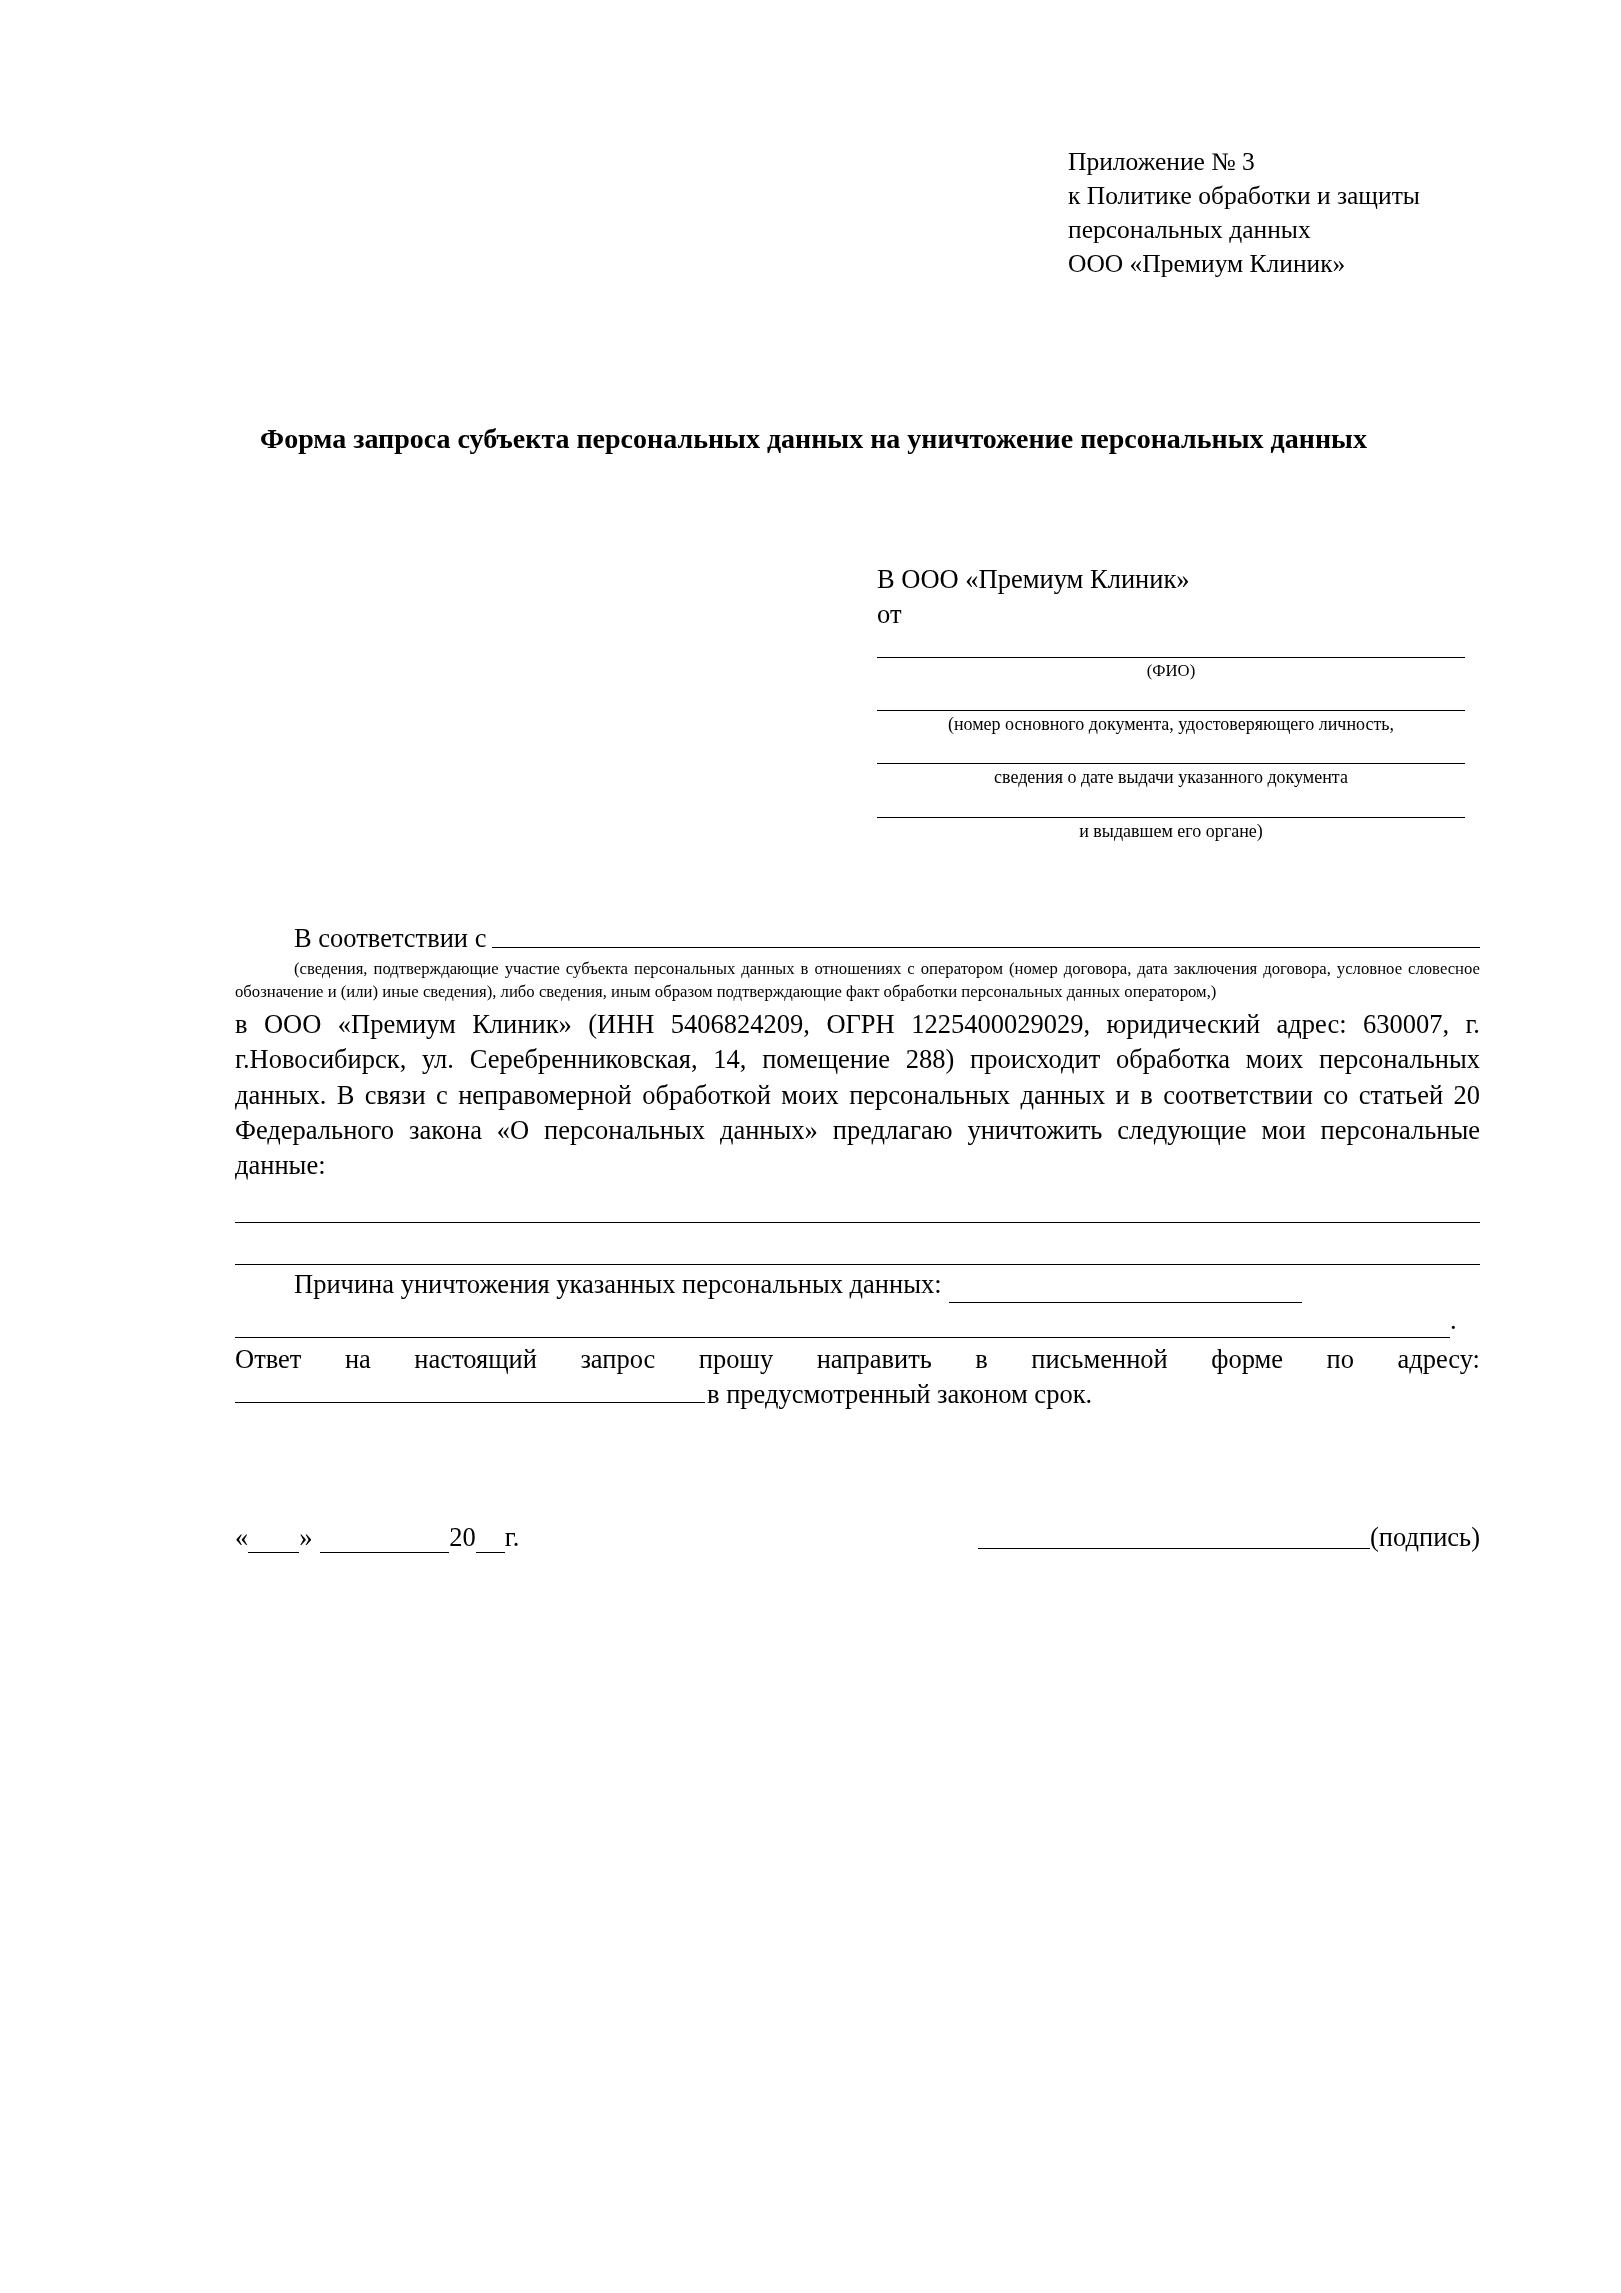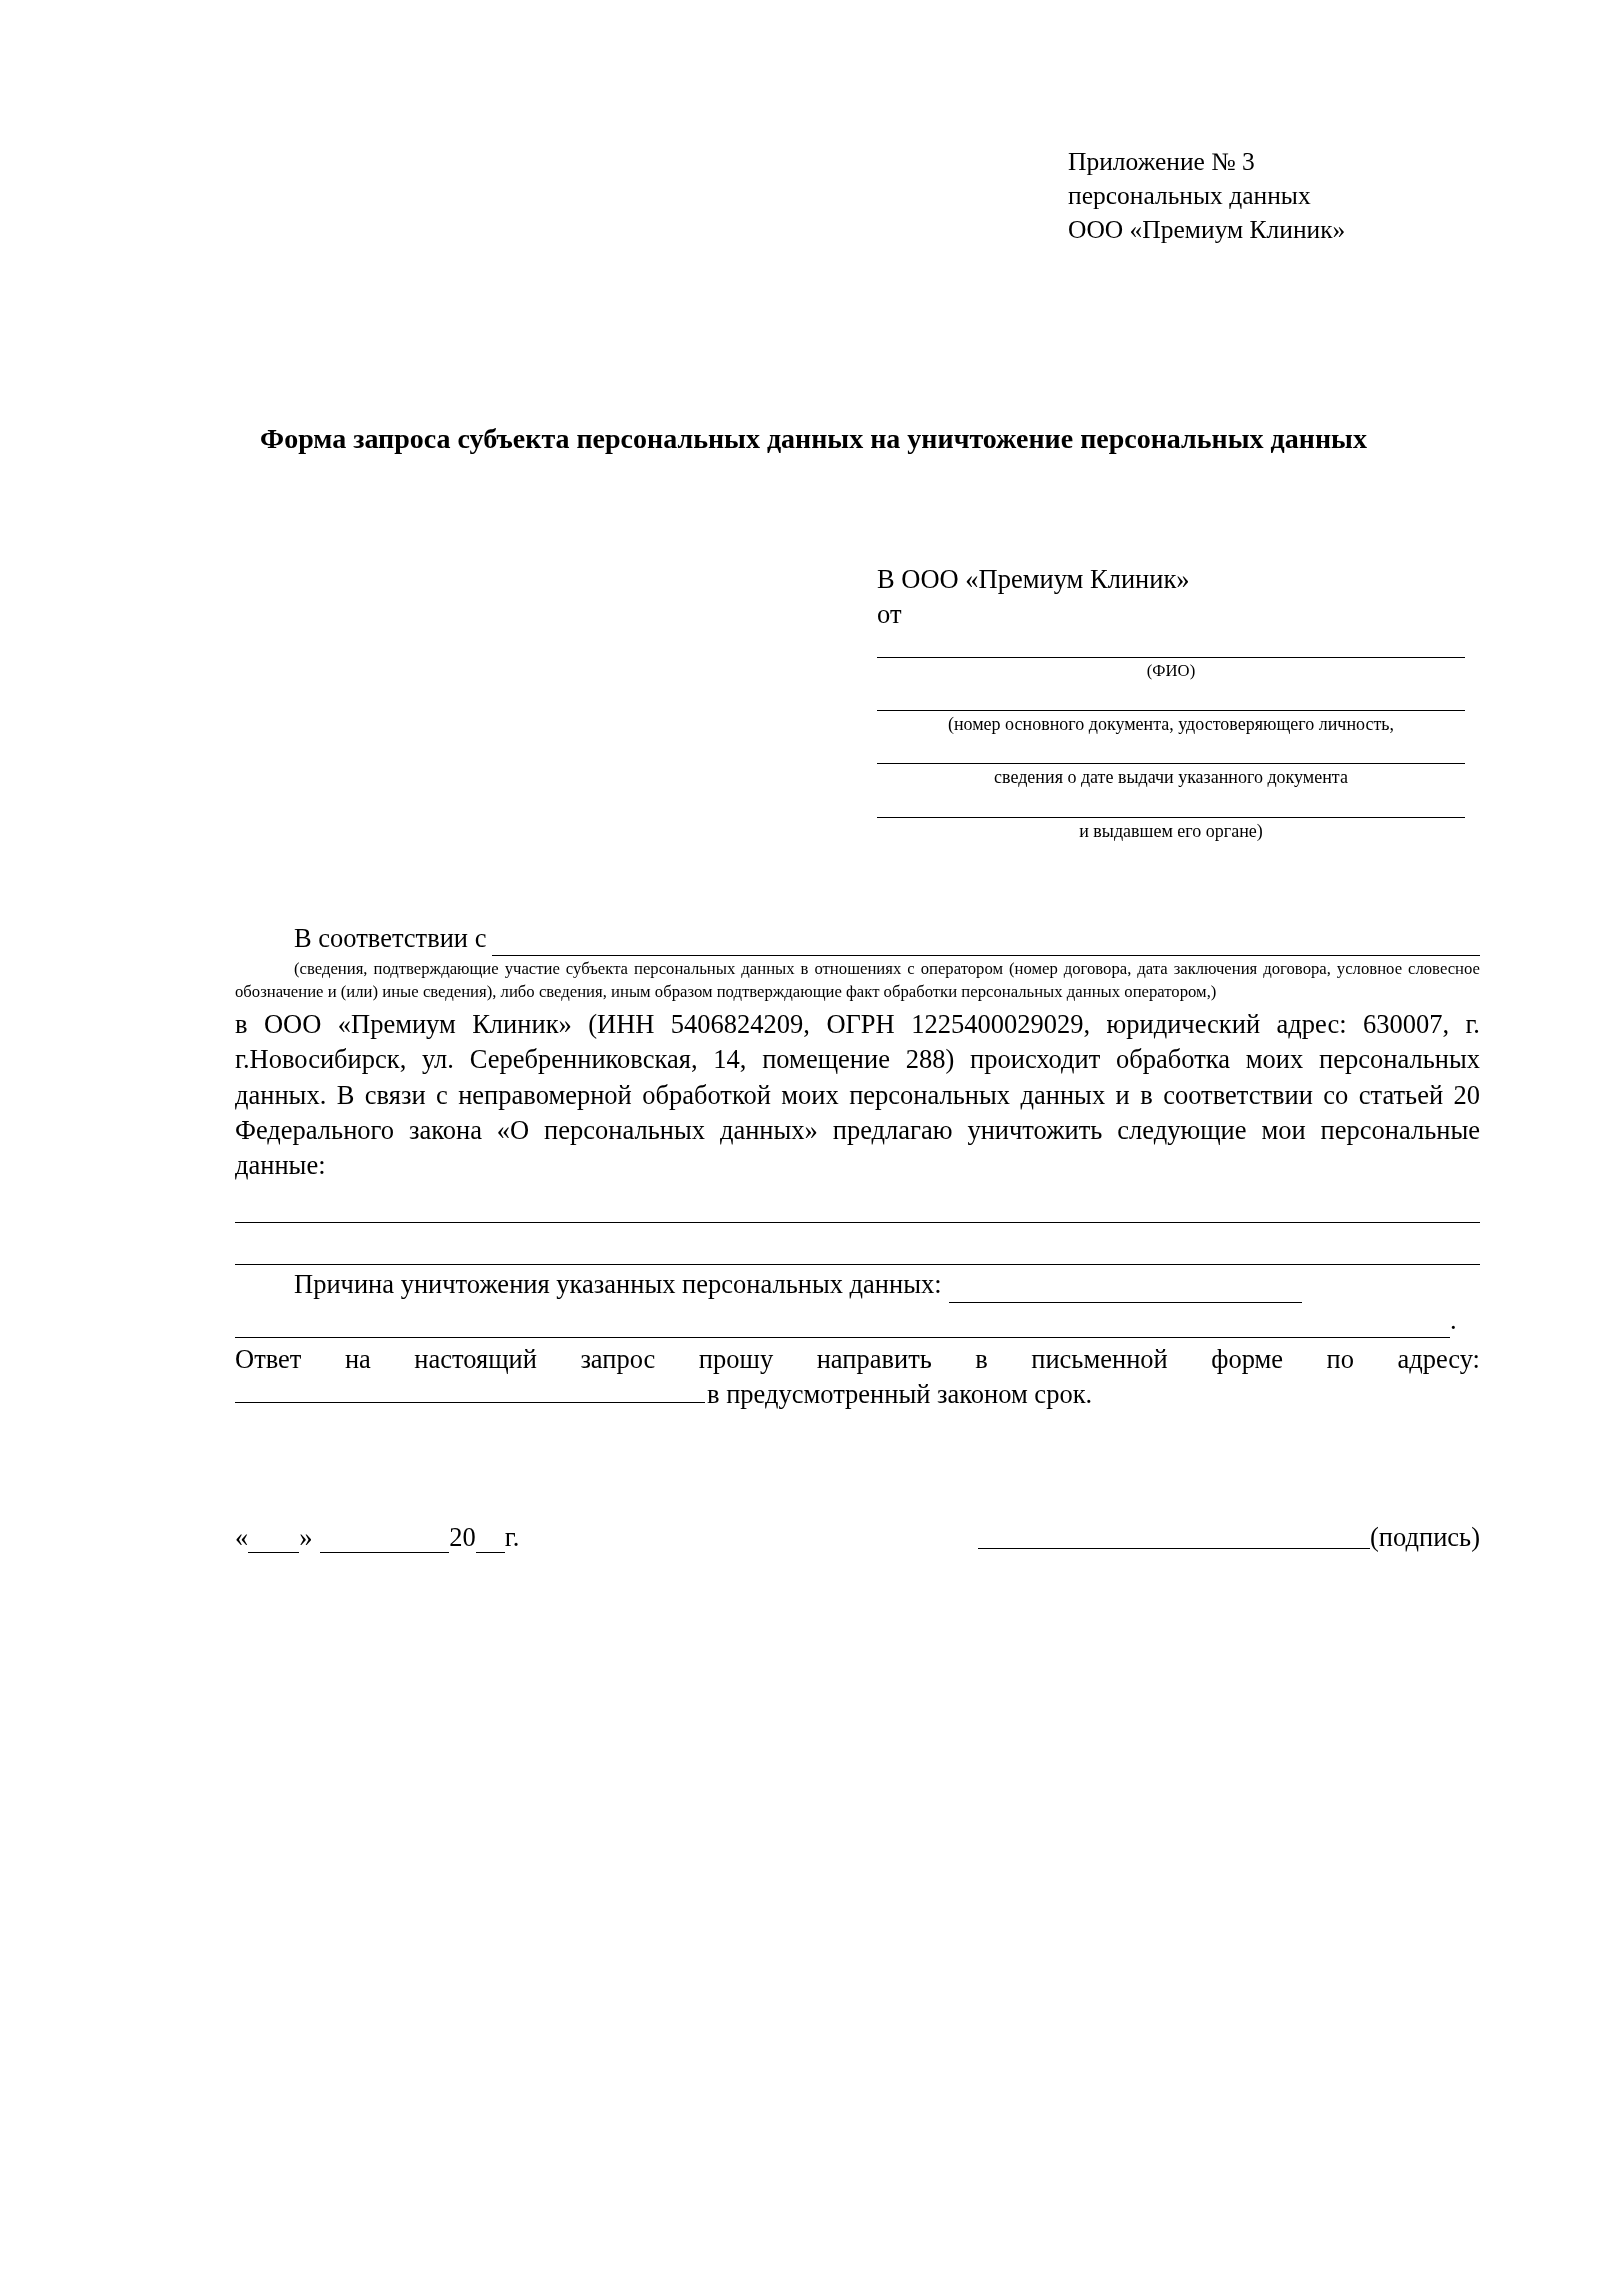--- a/index.html
+++ b/index.html
@@ -79,21 +79,20 @@
   .body-area {
     position: absolute;
     left: 235px;
     top: 921px;
     width: 1245px;
     font-size: 26.5px;
     line-height: 1.33;
   }
   .inline-row {
     display: flex;
-    align-items: flex-end;
     white-space: nowrap;
   }
   .inline-row .lead { padding-left: 59px; }
   .inline-row .rule {
     flex: 1 1 auto;
     border-bottom: 1.5px solid #000;
     height: 25.5px;
     margin-left: 5.9px;
   }
   .note {
@@ -185,20 +184,21 @@
     vertical-align: bottom;
   }
 </style>
 </head>
 <body>
 
 <div class="page">
 
   <div class="header-block">
     <div>Приложение № 3</div>
+    <div>к Политике обработки и защиты</div>
     <div>персональных данных</div>
     <div>ООО «Премиум Клиник»</div>
   </div>
 
   <div class="doc-title">Форма запроса субъекта персональных данных на уничтожение персональных данных</div>
 
   <div class="addressee">
     <div class="to-line">В ООО «Премиум Клиник»</div>
     <div class="from-line">от</div>
 

